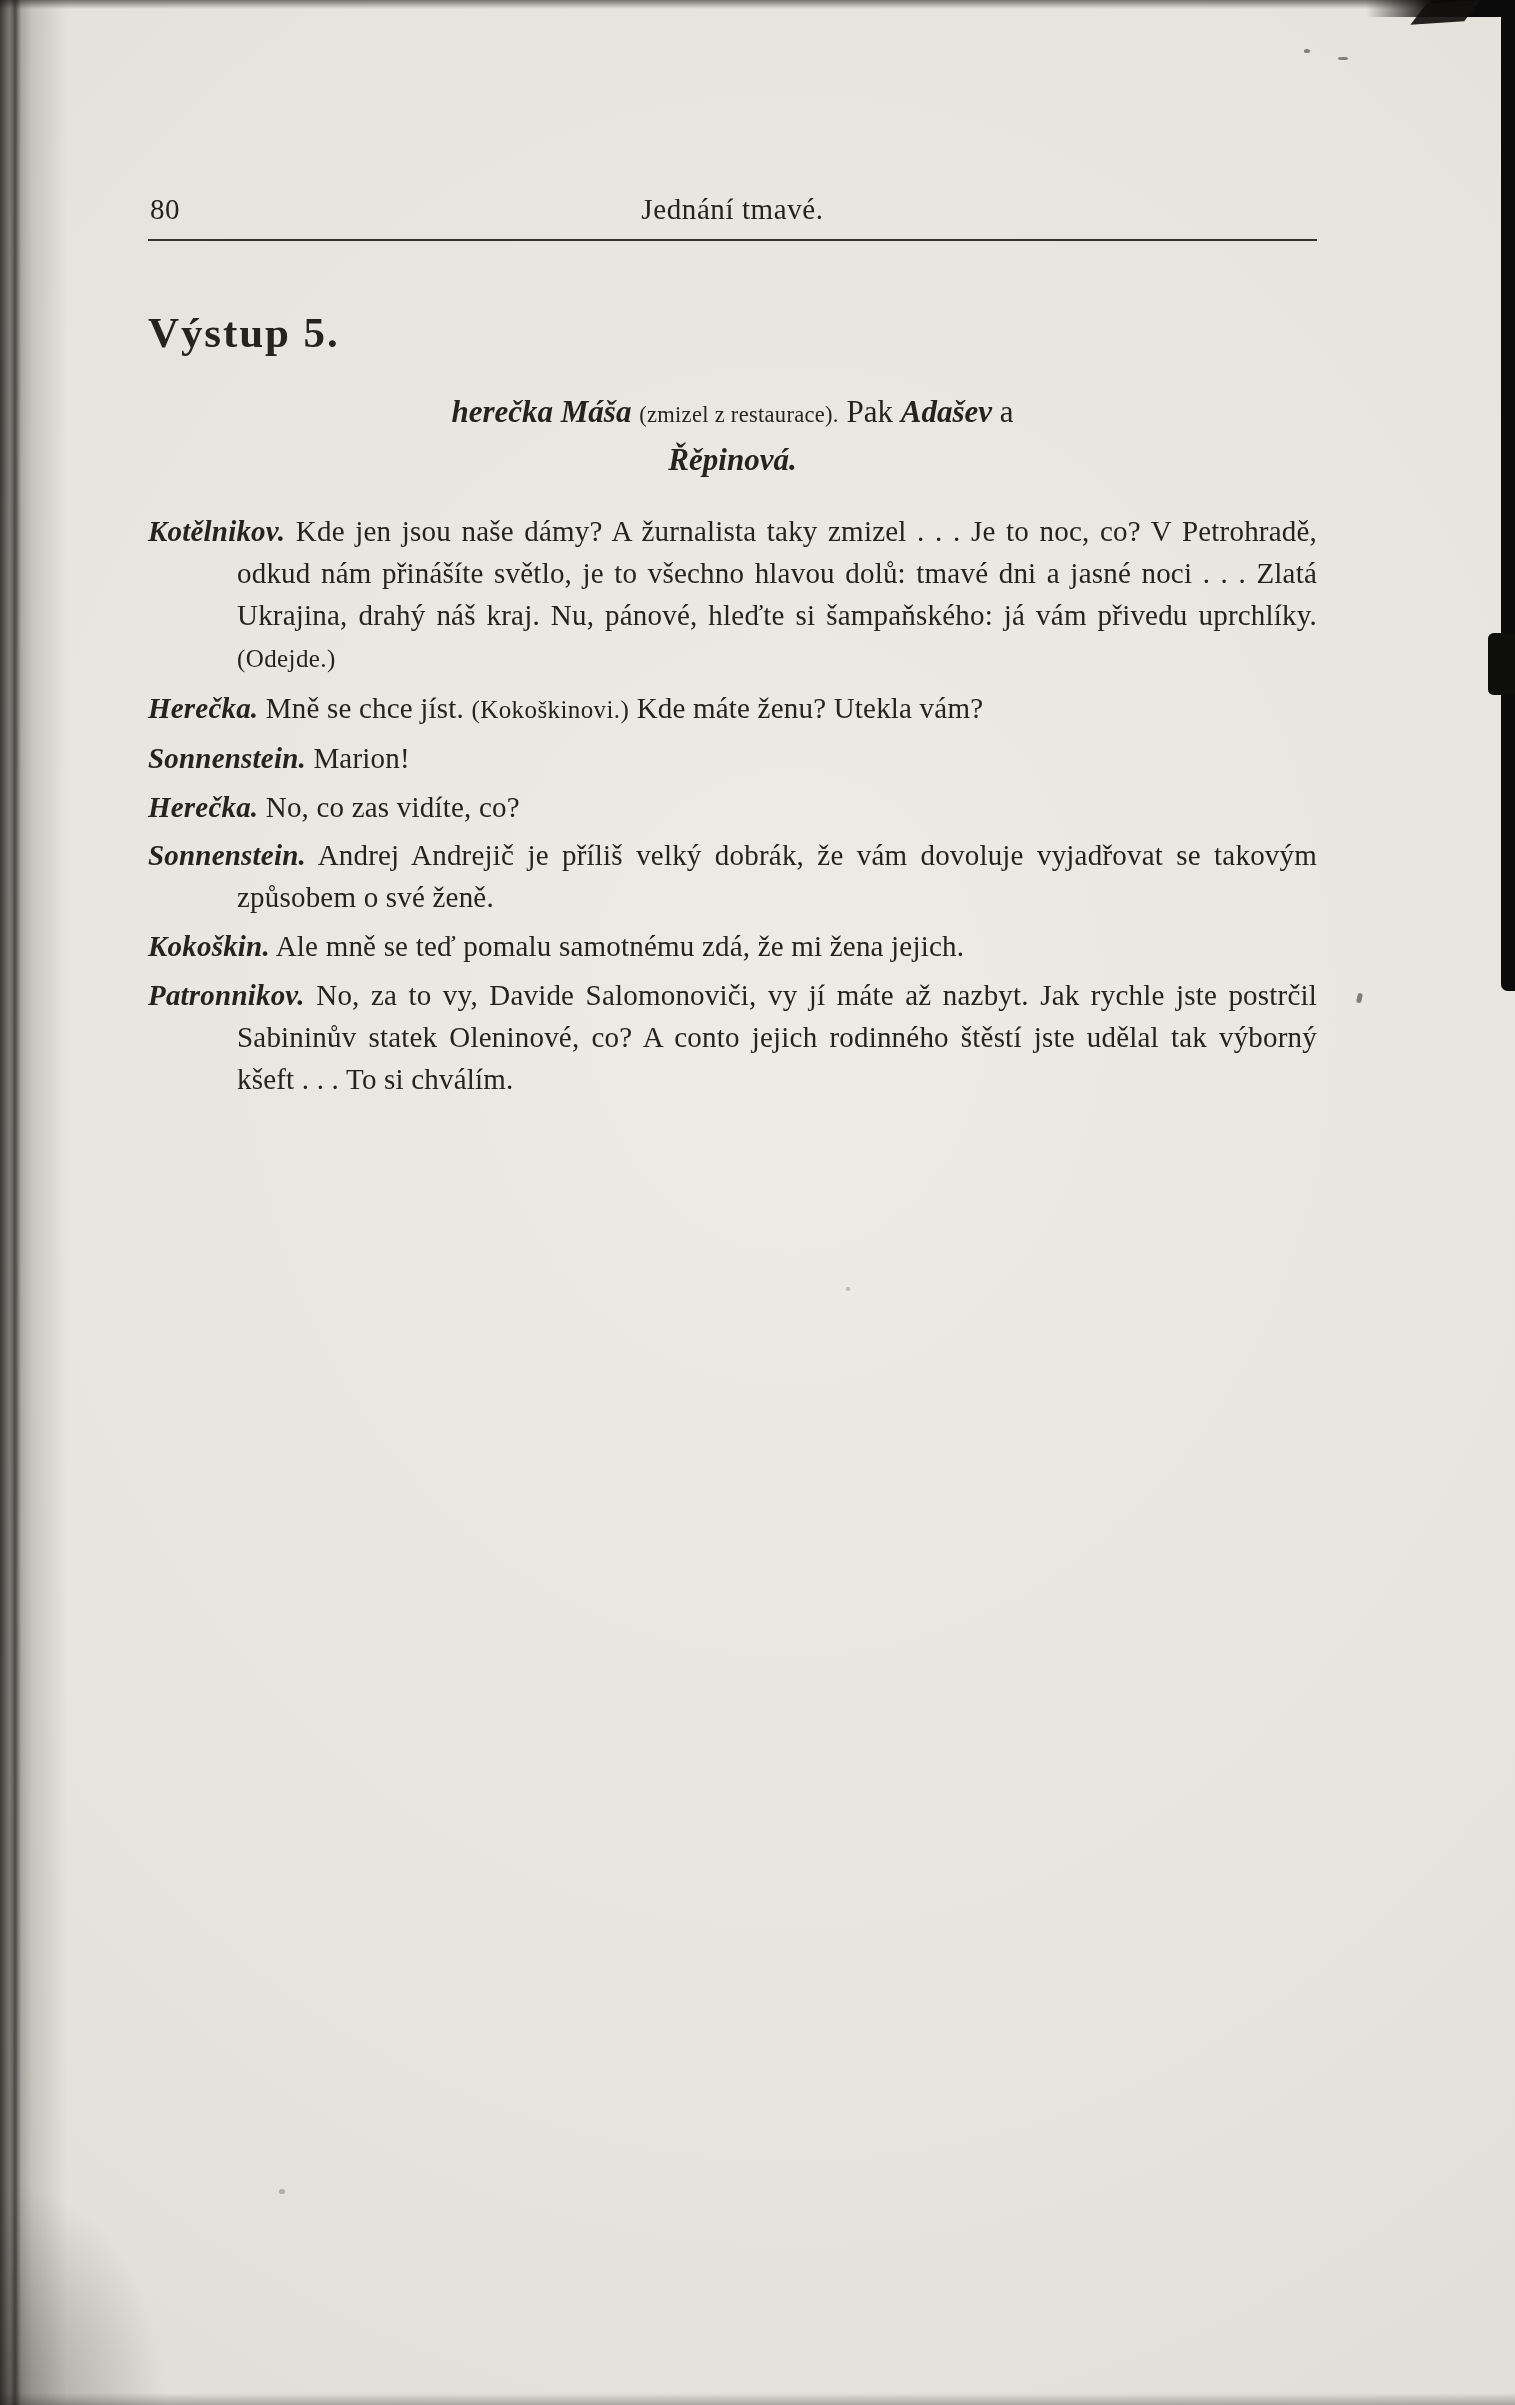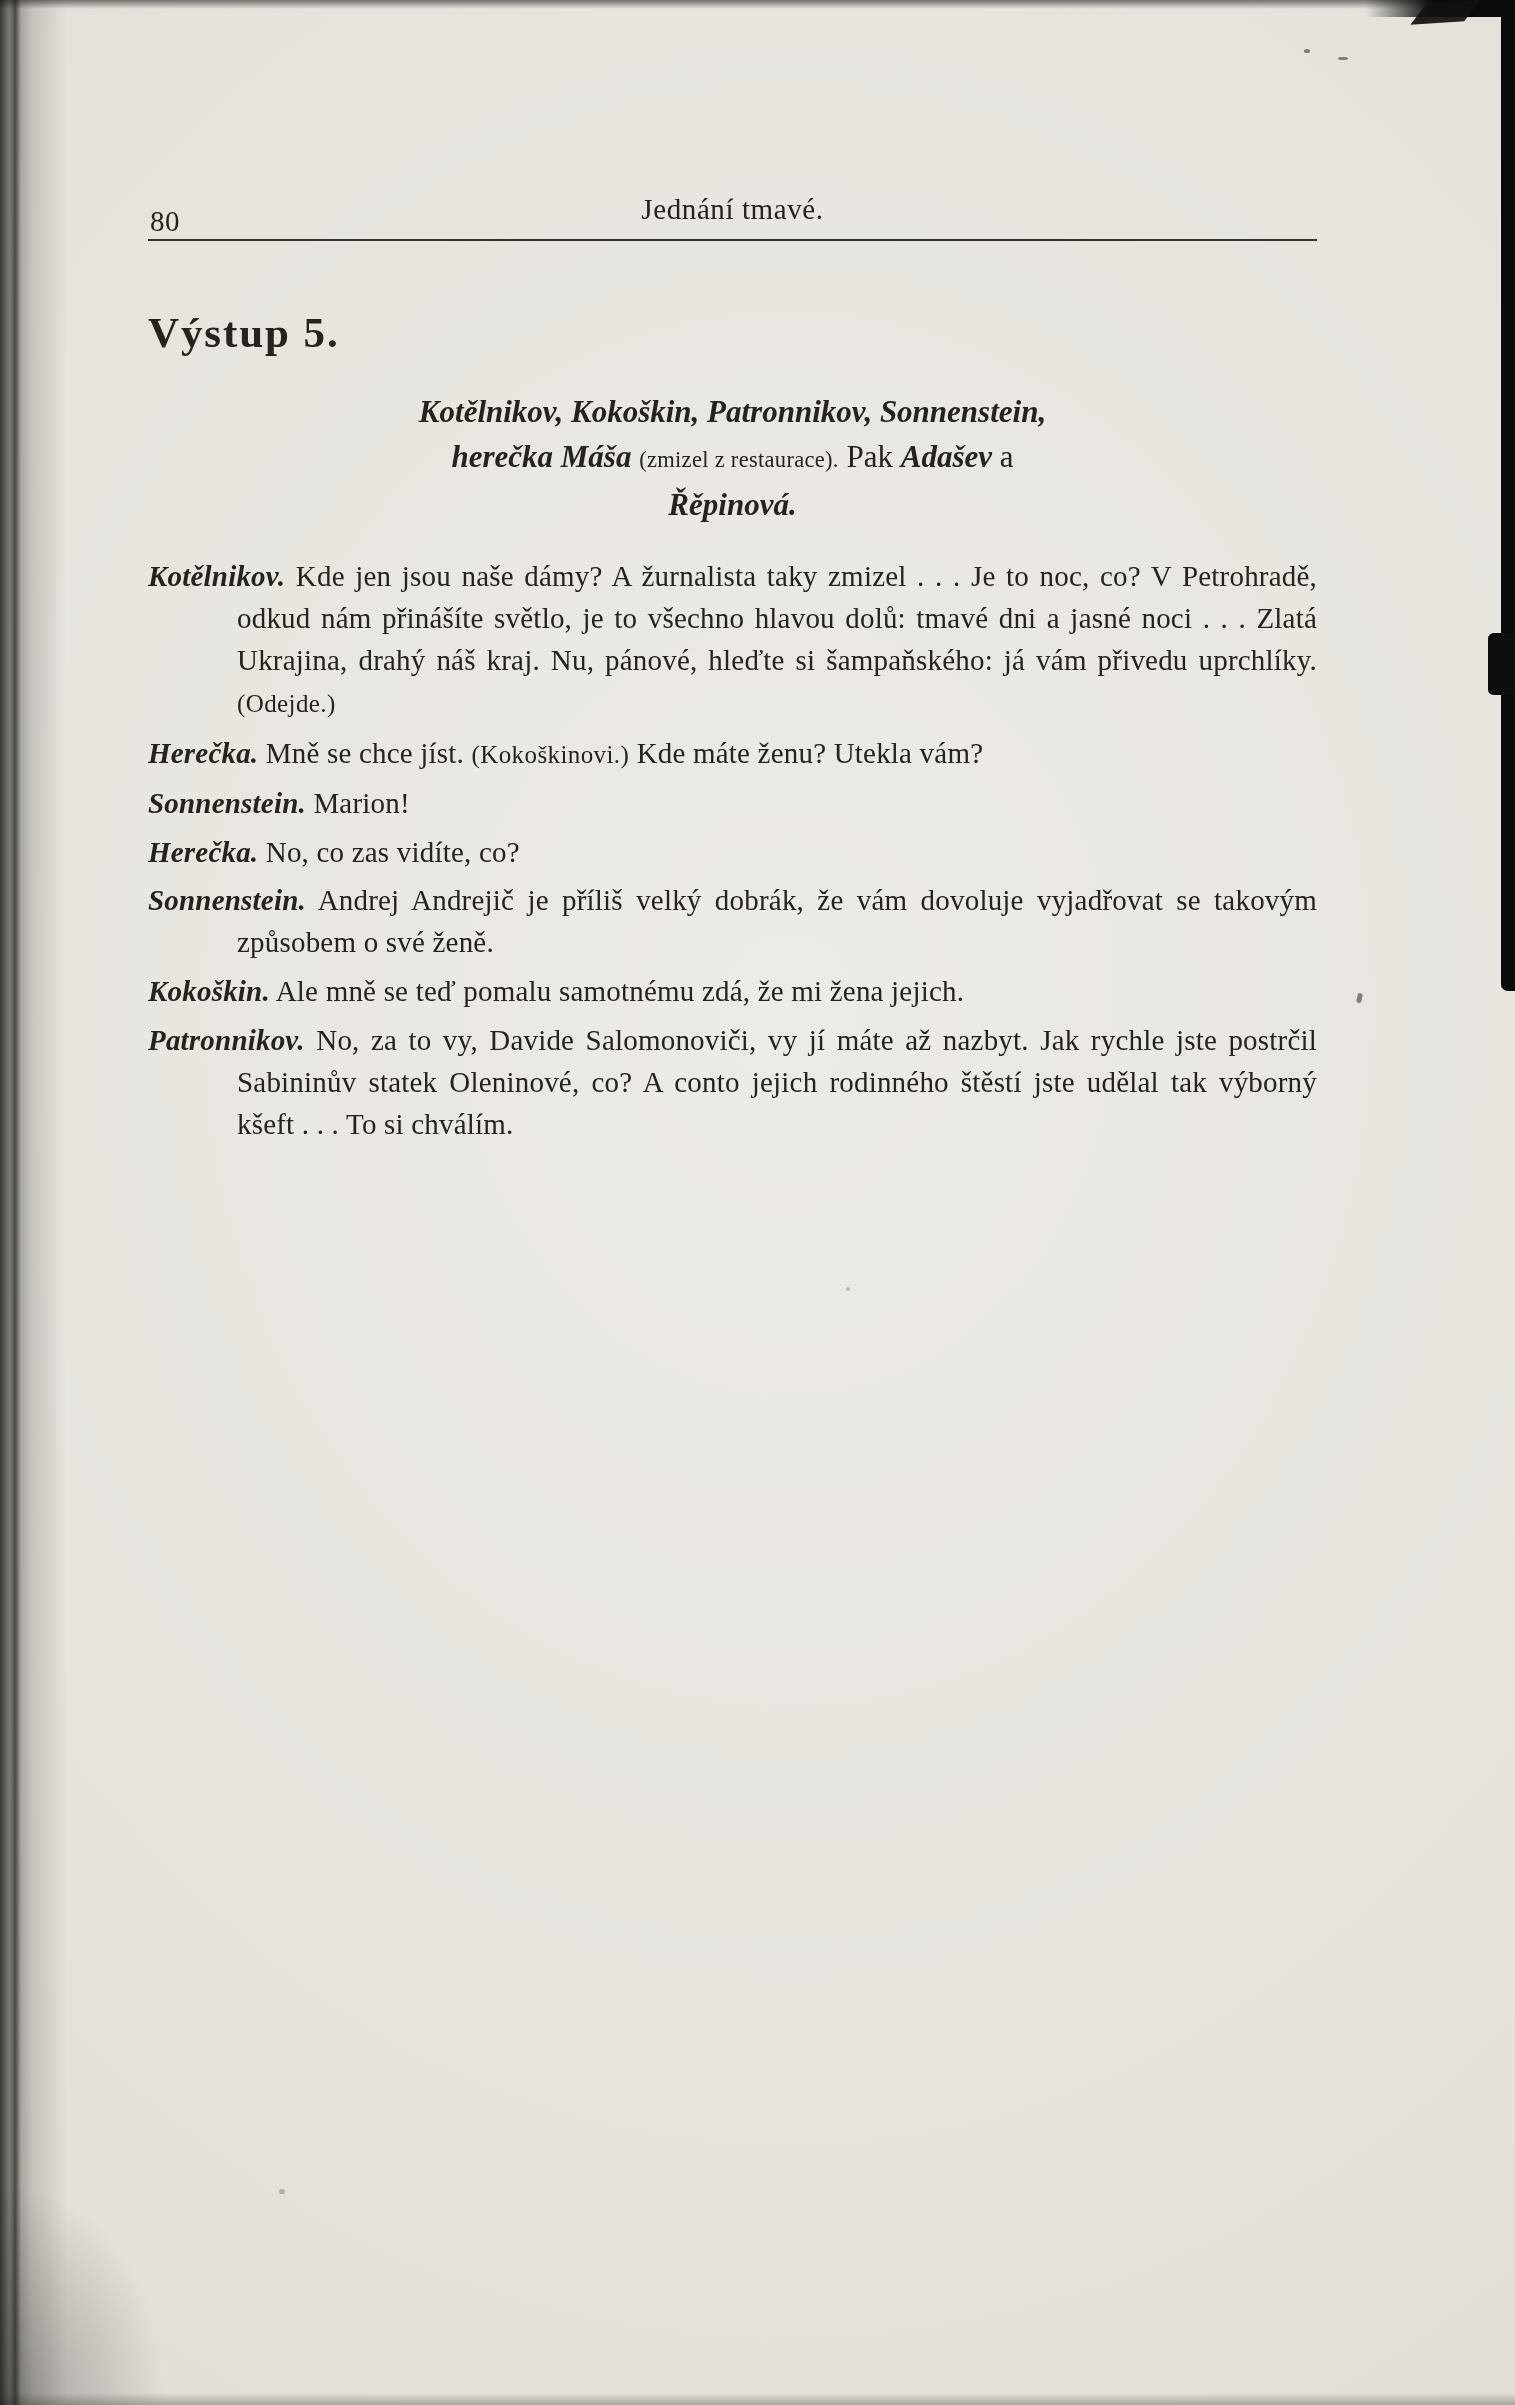--- a/index.html
+++ b/index.html
@@ -64,21 +64,21 @@
 
   
   .content {
     position: absolute; left: 148px; top: 193px; width: 1169px;
   }
 
   .running-header {
     position: relative; text-align: center;
     font-size: 29px; letter-spacing: 0.6px;
   }
-  .page-number { position: absolute; left: 1.9px; top: 12px; }
+  .page-number { position: absolute; left: 1.9px; top: 0; }
   .header-rule {
     margin-top: 13px;
     border-top: 2.8px solid #35312c;
   }
 
   .scene-title {
     margin-top: 67px;
     text-align: left;
     font-size: 43px;
     font-weight: bold;
@@ -136,21 +136,20 @@
 
     <div class="running-header">
       <span class="page-number">80</span>
       <span class="header-title">Jednání tmavé.</span>
     </div>
     <div class="header-rule"></div>
 
     <div class="scene-title">Výstup 5.</div>
 
     <div class="scene-intro">
-      <div class="intro-line"><span>Kotělnikov, Kokoškin, Patronnikov, Sonnenstein,</span></div>
       <div class="intro-line"><span>herečka Máša </span><span class="stage">(zmizel z restaurace).</span><span class="roman"> Pak </span><span>Adašev</span><span class="roman"> a</span></div>
       <div class="intro-line"><span>Řěpinová.</span></div>
     </div>
 
     <div class="dialogue">
 
       <p class="speech"><span class="sp">Kotělnikov.</span><span> Kde jen jsou naše dámy? A žurnalista taky zmizel . . . Je to noc, co? V Petrohradě, odkud nám přinášíte světlo, je to všechno hlavou dolů: tmavé dni a jasné noci . . . Zlatá Ukrajina, drahý náš kraj. Nu, pánové, hleďte si šampaňského: já vám přivedu uprchlíky. </span><span class="stage-small">(Odejde.)</span><span></span></p>
 
       <p class="speech"><span class="sp">Herečka.</span><span> Mně se chce jíst. </span><span class="stage-small">(Kokoškinovi.)</span><span> Kde máte ženu? Utekla vám?</span></p>
 

